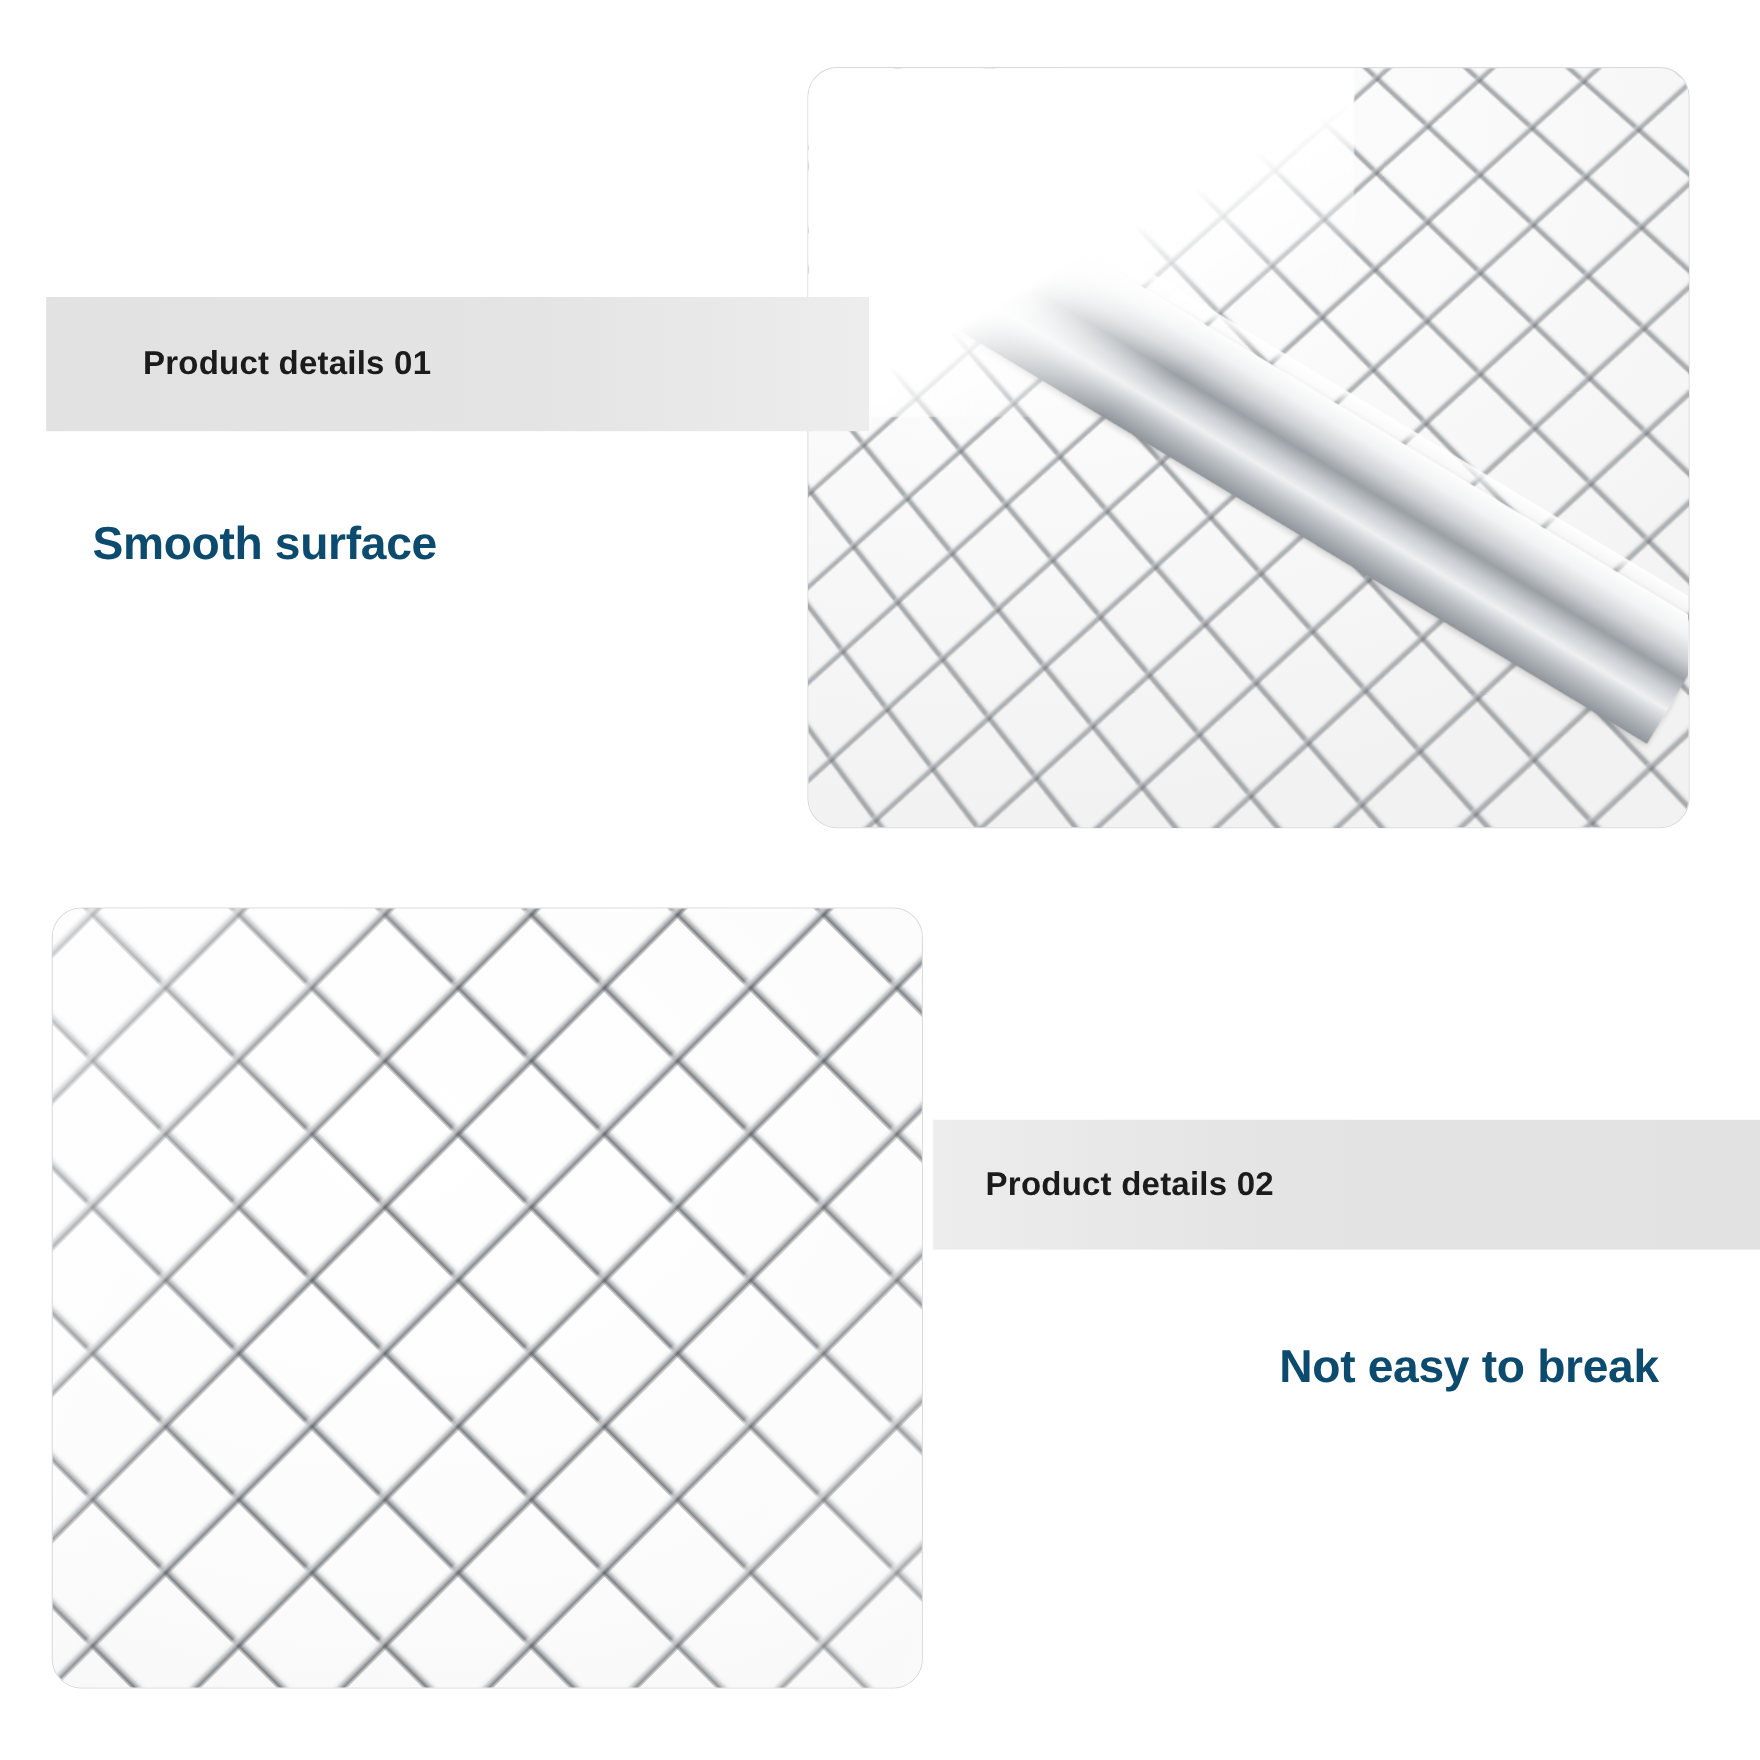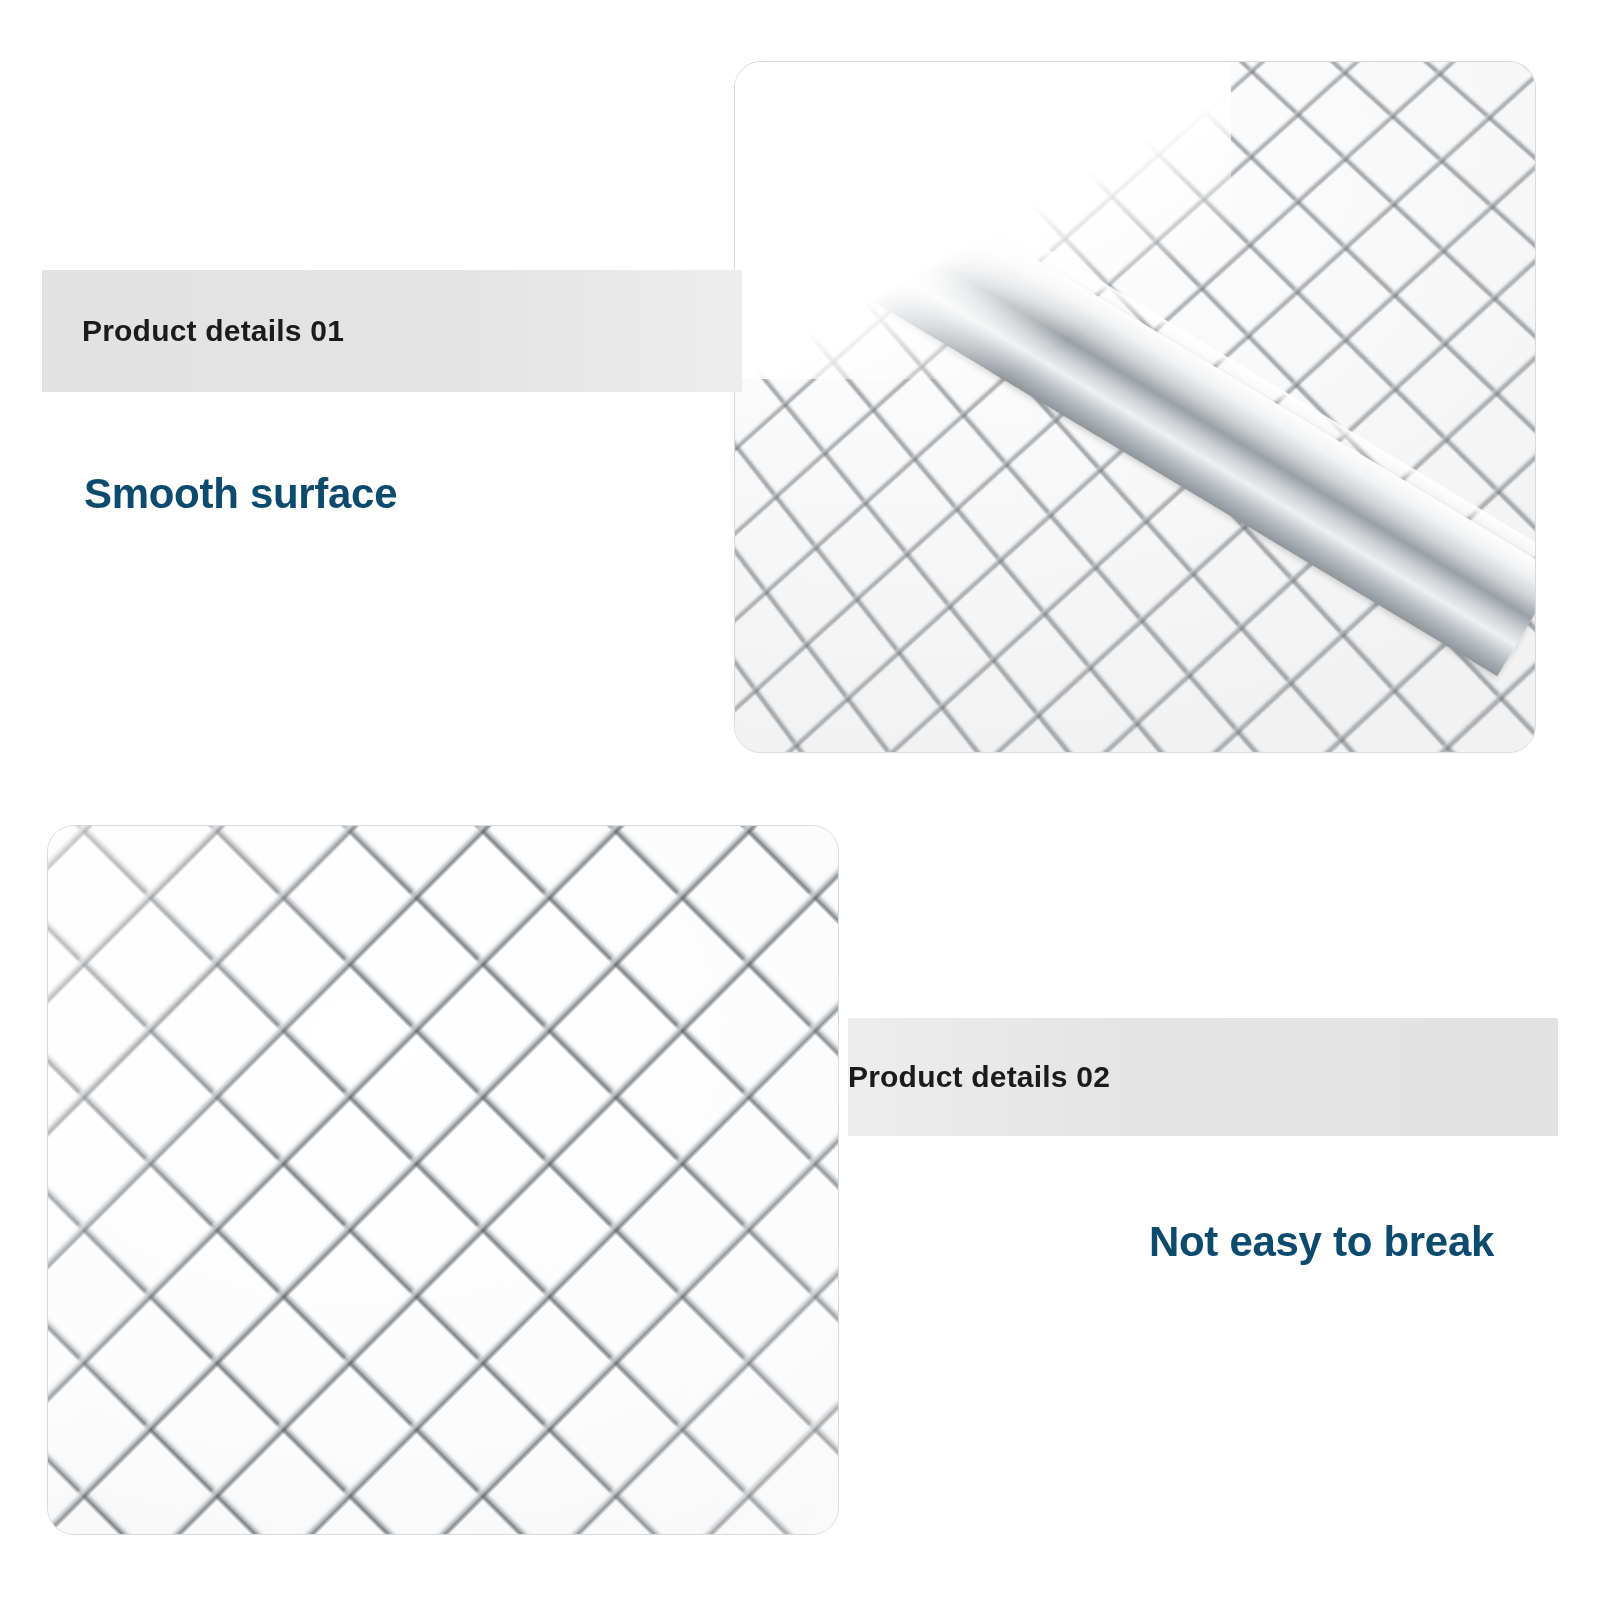--- a/index.html
+++ b/index.html
@@ -14,20 +14,21 @@
     font-family: "Liberation Sans", sans-serif;
     overflow: hidden;
   }
 
   
   .band {
     position: absolute;
     background: linear-gradient(to right, #e2e2e2 0%, #e4e4e4 60%, #ededed 100%);
     display: flex;
     align-items: center;
+    padding-left: 48px;
   }
   .band.right {
     background: linear-gradient(to left, #e2e2e2 0%, #e4e4e4 60%, #ededed 100%);
     justify-content: flex-start;
   }
   .band-label {
     font-size: 30px;
     font-weight: 700;
     color: #1b1b1b;
     letter-spacing: 0.2px;
@@ -205,13 +206,13 @@
   <div class="bg"></div>
   <div class="mesh-a"></div>
   <div class="mesh-b"></div>
   <div class="sheen"></div>
 </div>
 
 <div class="band right" id="band2" style="left:848px; top:1018px; width:710px; height:118px;">
   <span class="band-label" style="margin-right:48px;">Product details 02</span>
 </div>
 
-<div class="headline" id="headline2" style="right:106px; top:1218px;">Not easy to break</div>
+<div class="headline" id="headline2" style="right:92px; top:1218px;">Not easy to break</div>
 
 </body></html>

